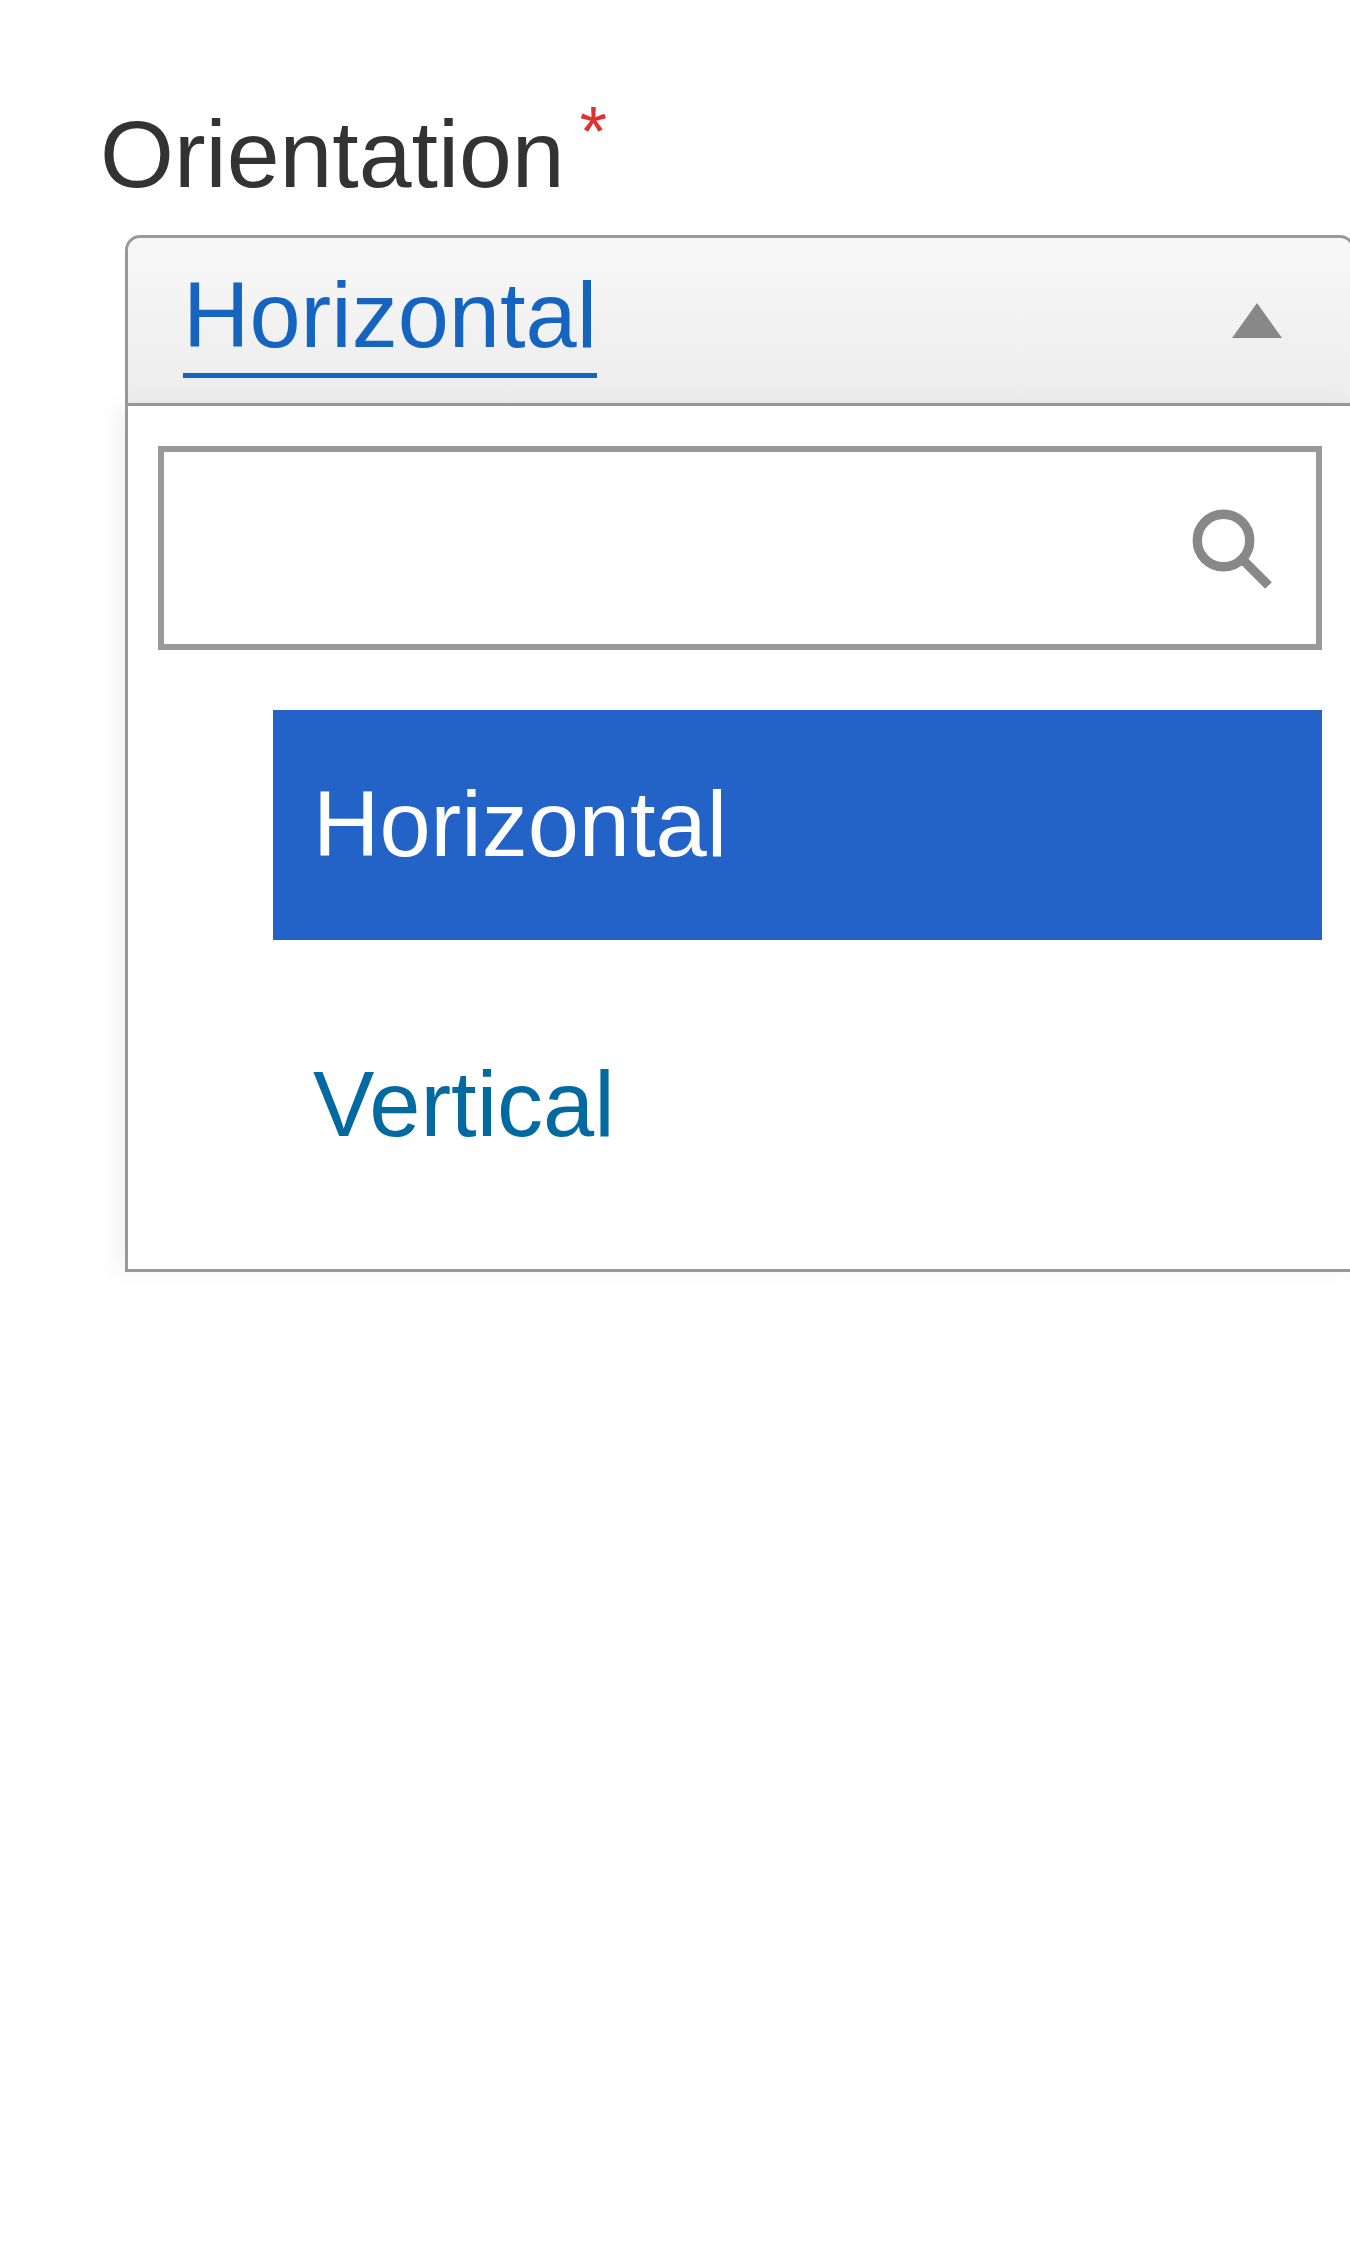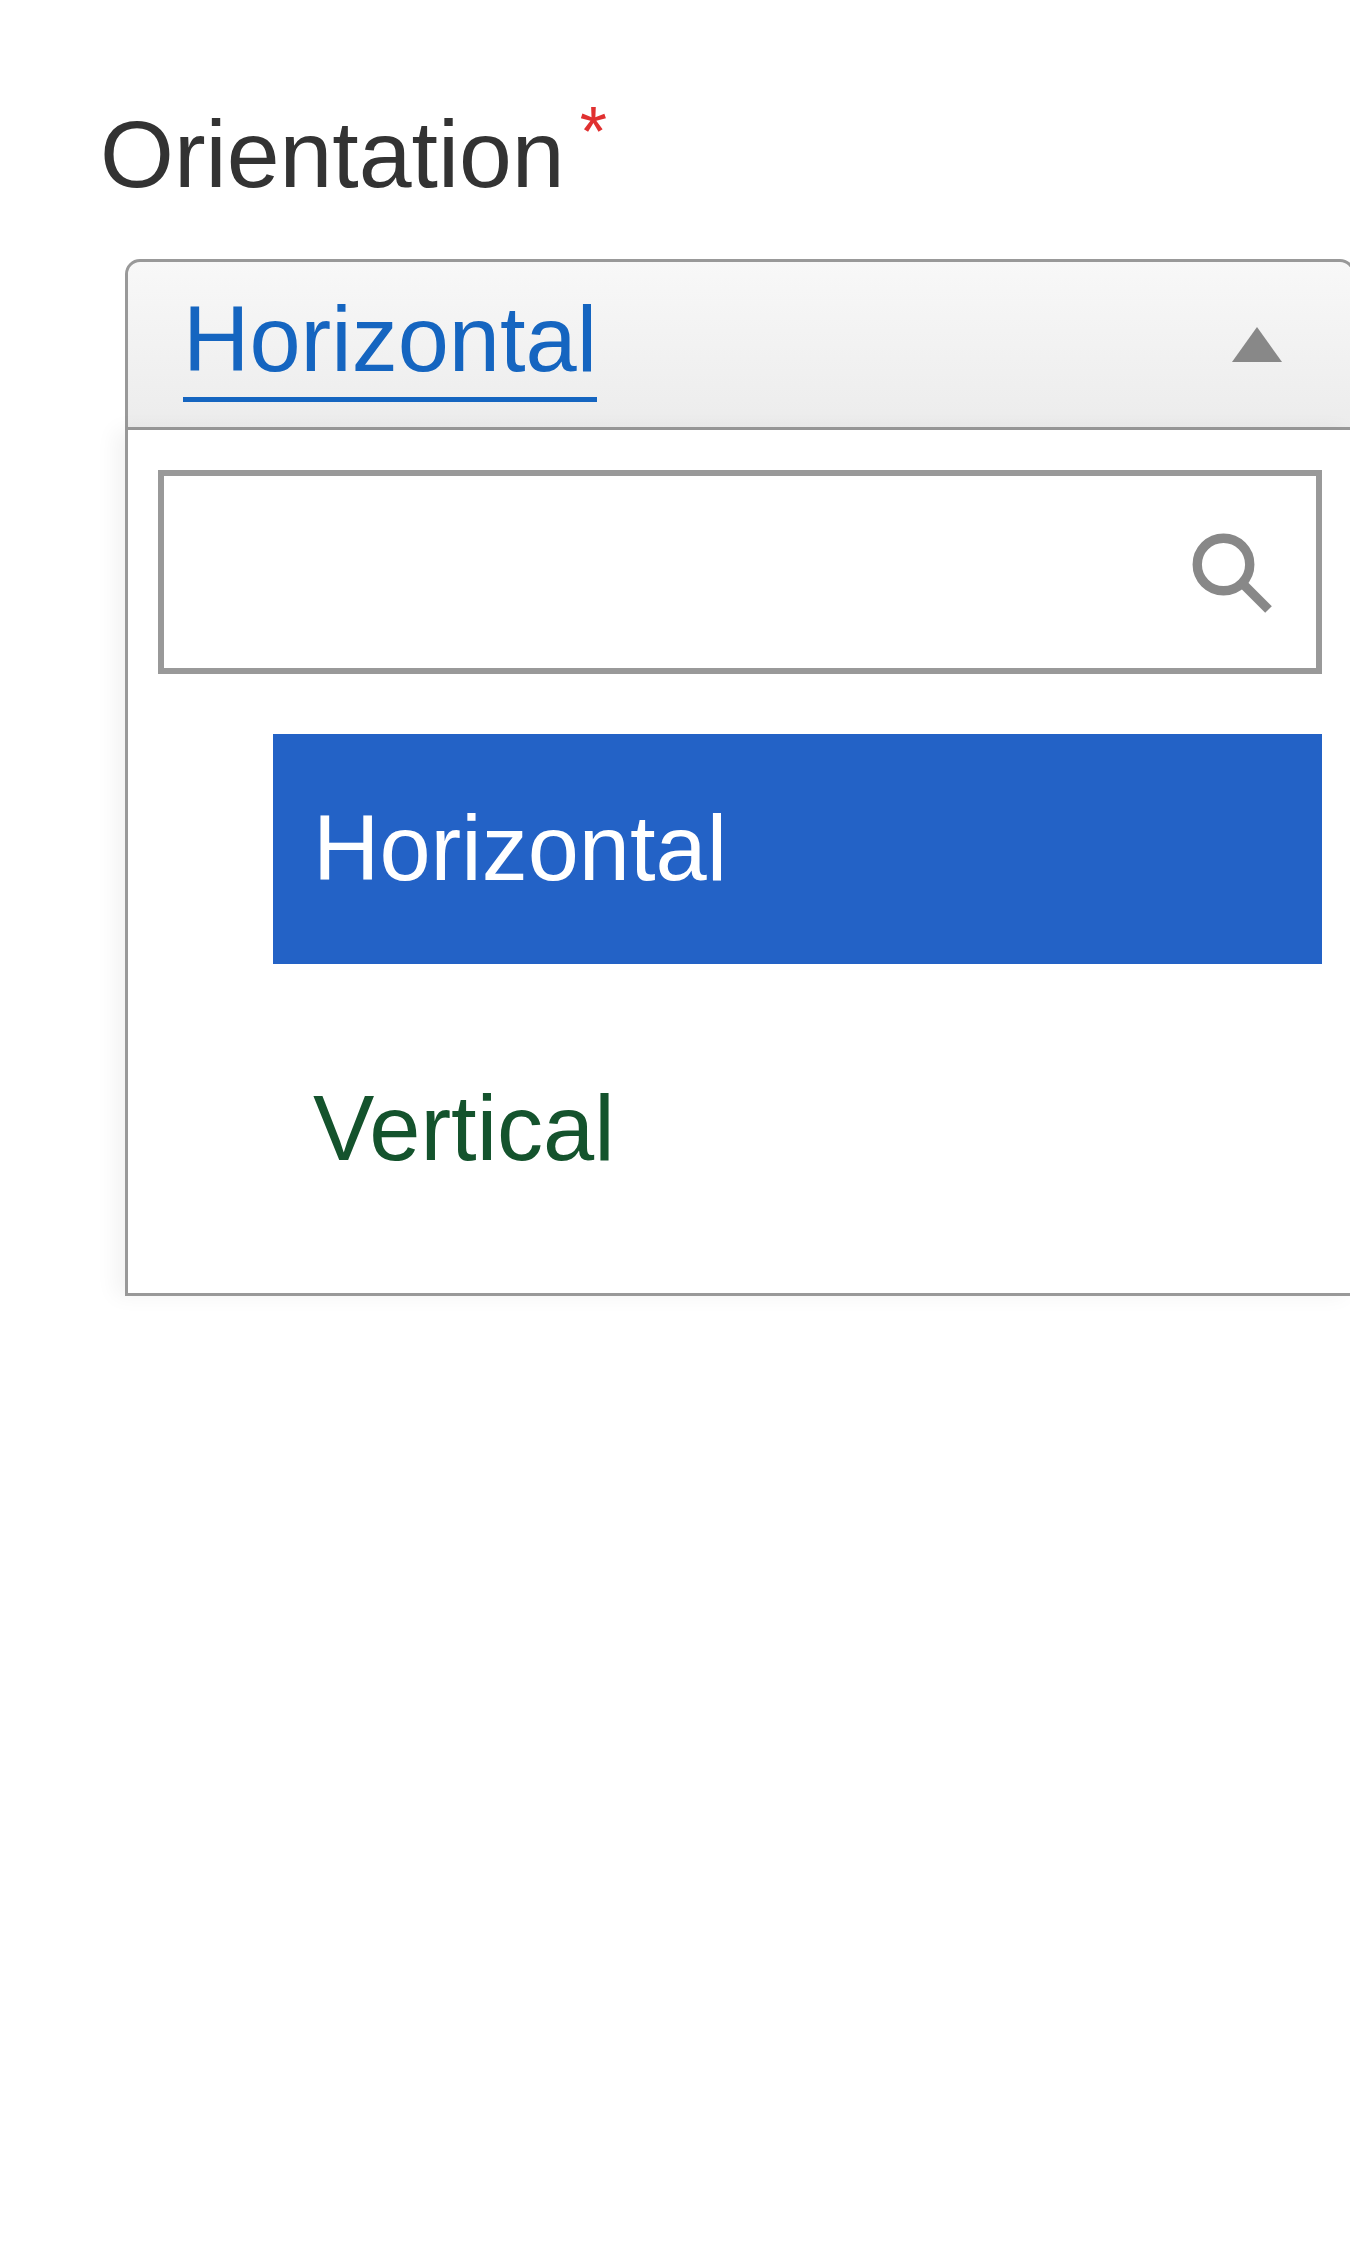--- a/index.html
+++ b/index.html
@@ -14,21 +14,21 @@
       height: 2250px;
       overflow: hidden;
     }
     .field-container {
       padding: 100px 0 0 100px;
     }
     .field-label {
       font-size: 95px;
       color: #333;
       font-weight: normal;
-      margin-bottom: 50px;
+      margin-bottom: 26px;
       display: flex;
       align-items: flex-start;
     }
     .required-asterisk {
       color: #e03030;
       font-size: 70px;
       margin-left: 15px;
       position: relative;
       top: -8px;
     }
@@ -91,21 +91,21 @@
       width: 90px;
       height: 90px;
       flex-shrink: 0;
     }
     .options-list {
       margin-left: 115px;
     }
     .option-item {
       padding: 55px 40px;
       font-size: 92px;
-      color: #14532d;
+      color: #0369a1;
       cursor: pointer;
       margin-bottom: 50px;
       word-break: break-all;
       line-height: 1.3;
     }
     .option-item.selected {
       background: #2362c6;
       color: #ffffff;
     }
   </style>

